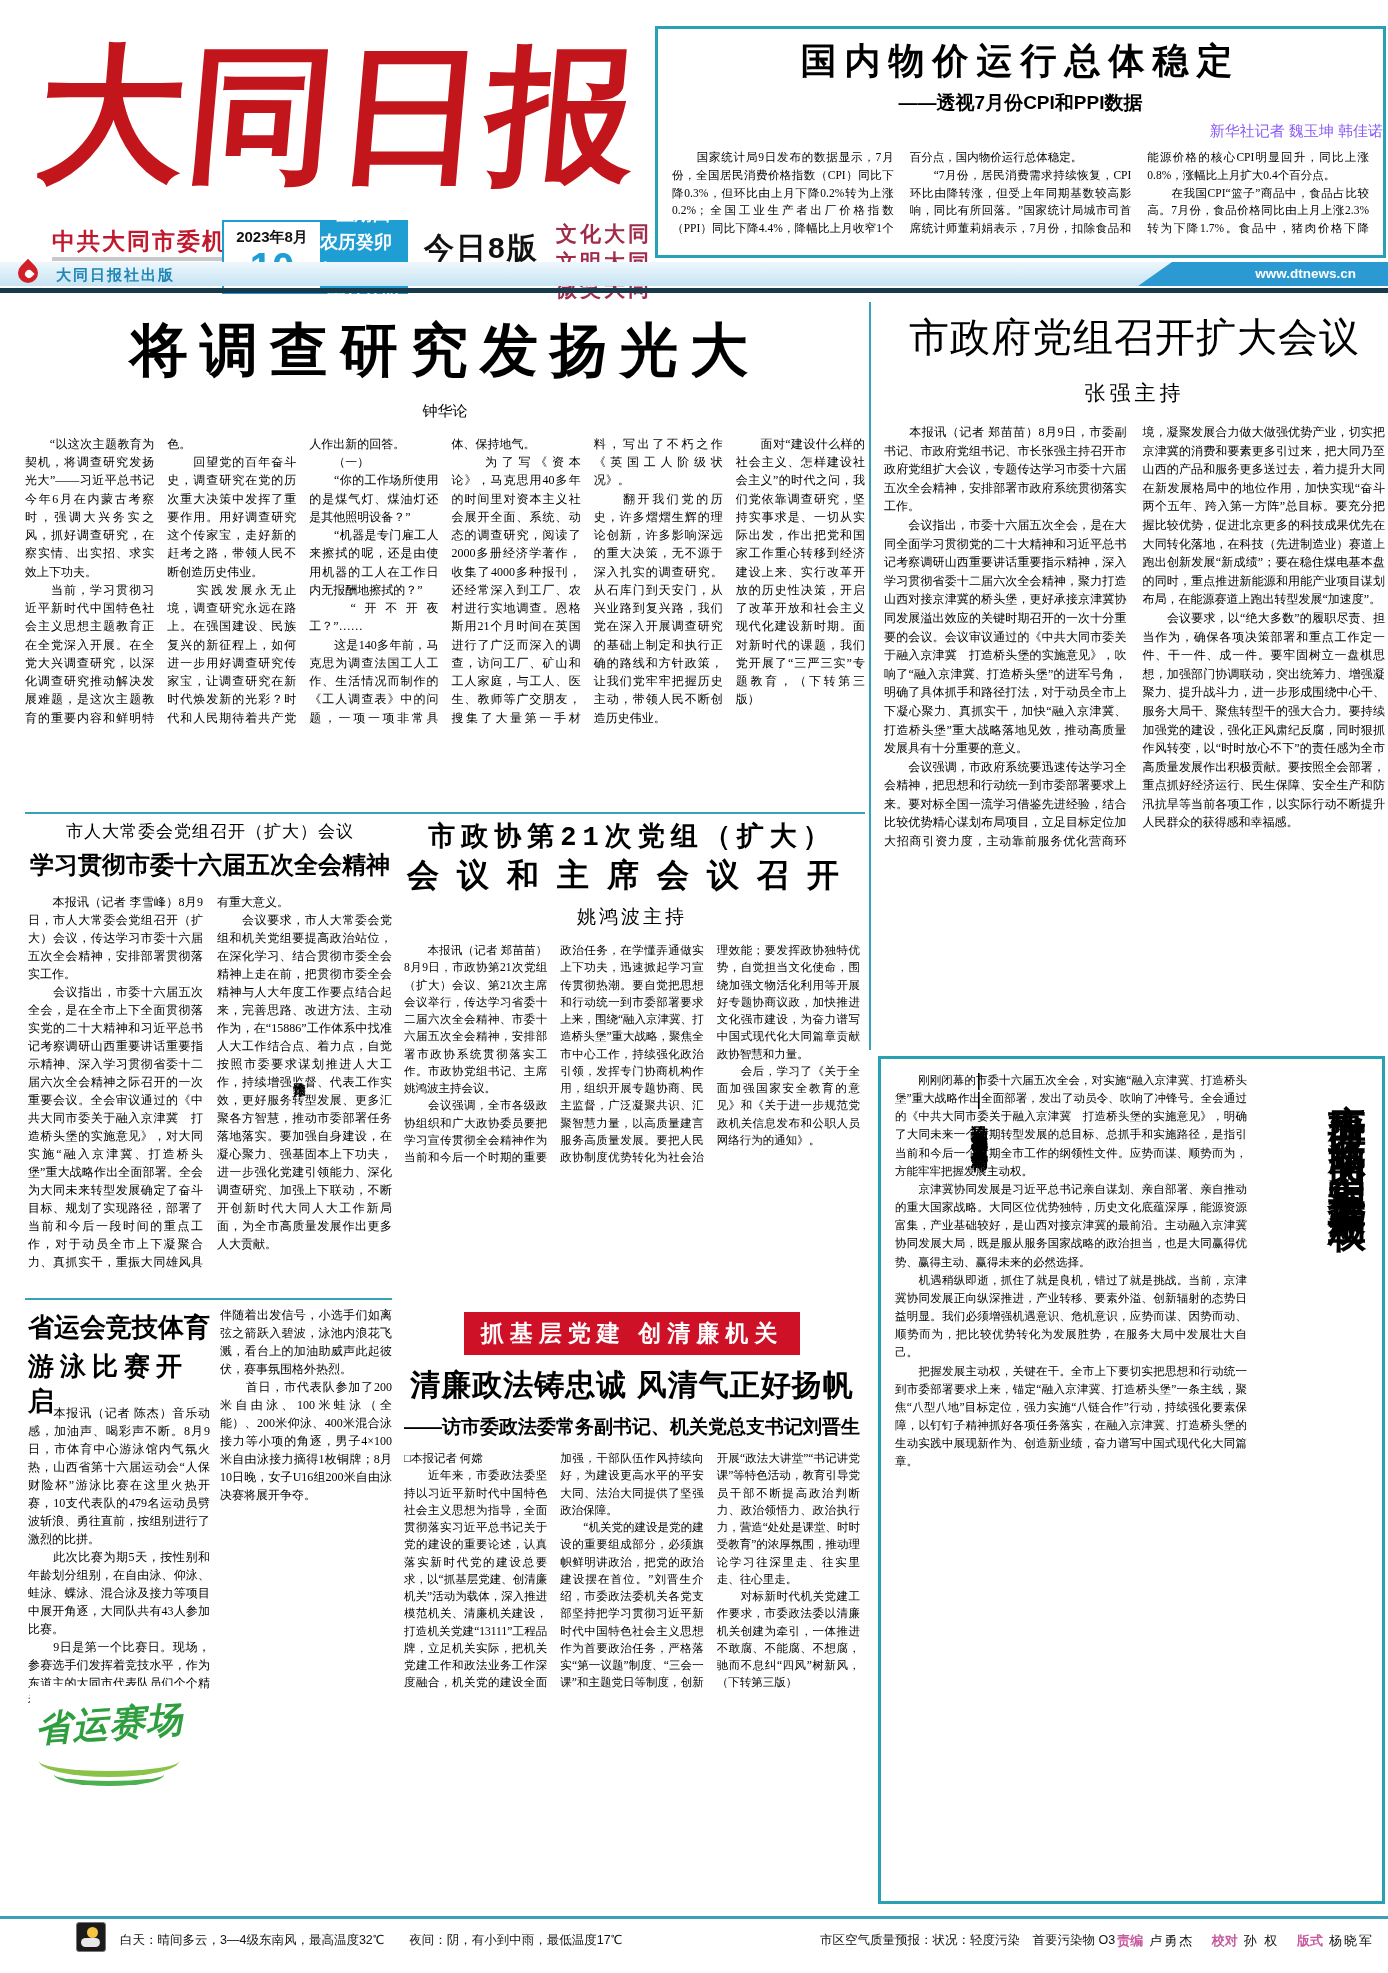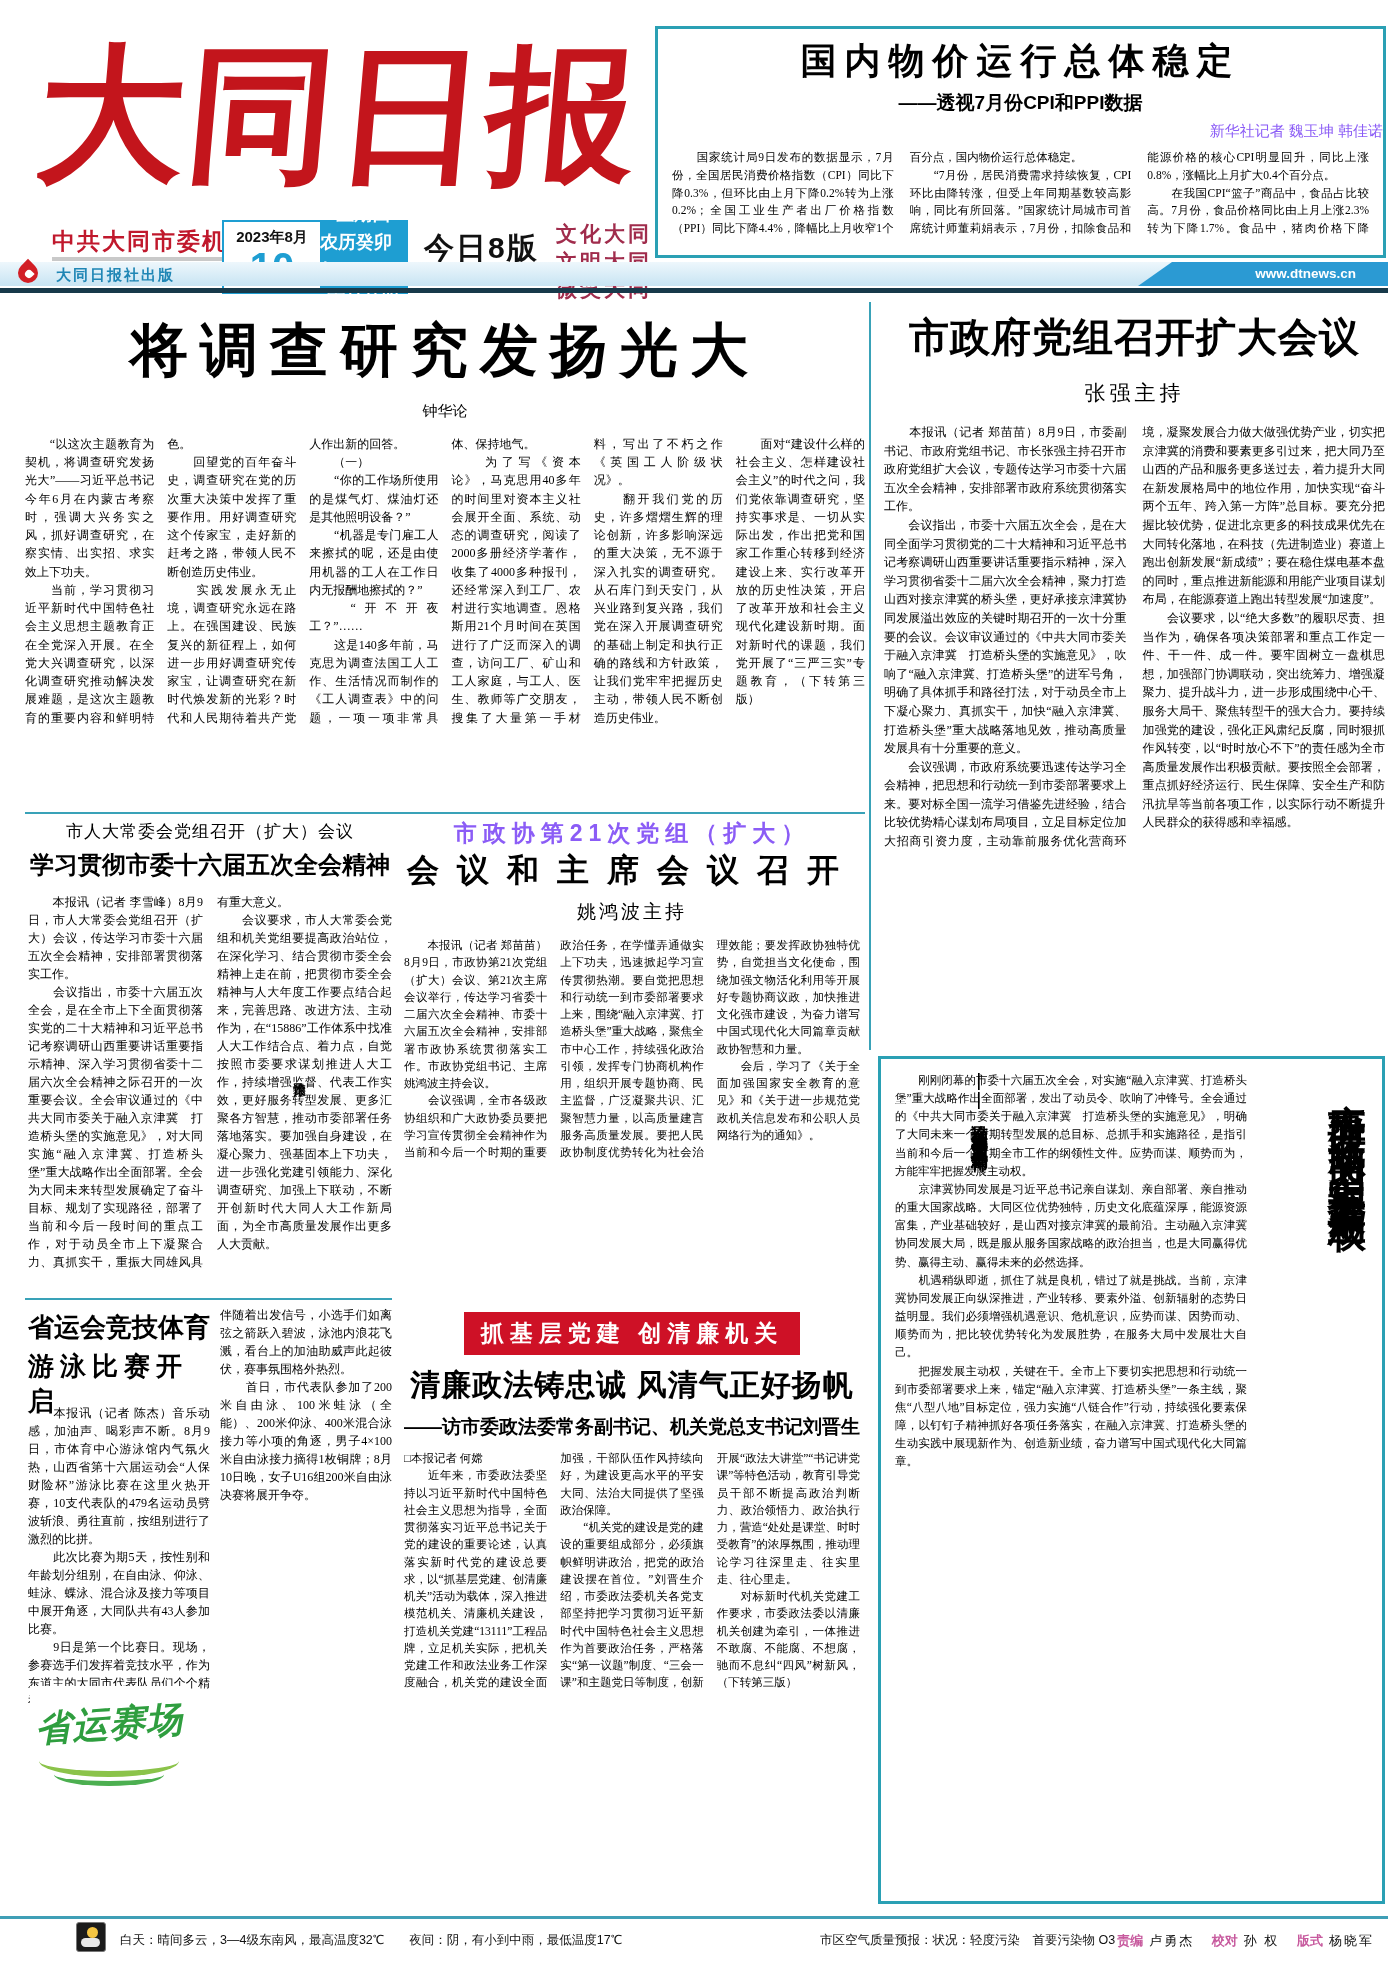--- a/index.html
+++ b/index.html
@@ -56,35 +56,35 @@
 
   
   #lead{left:25px;top:300px;width:840px;}
   #lead-title{margin-top:12px;font-size:58px;font-weight:900;color:#000;letter-spacing:12px;}
   #lead-byline{margin-top:12px;font-size:15px;color:#000;}
   #lead-body{margin-top:14px;column-count:6;column-gap:13px;height:388px;overflow:hidden;
     font-size:12px;line-height:1.52;color:#000;}
 
   
   #gov{left:884px;top:300px;width:501px;}
-  #gov-title{margin-top:10px;font-size:40px;font-weight:700;color:#000;letter-spacing:1px;}
+  #gov-title{margin-top:10px;font-size:40px;font-weight:400;color:#000;letter-spacing:1px;}
   #gov-presider{margin-top:14px;font-size:21px;color:#000;letter-spacing:4px;}
   #gov-body{margin-top:16px;column-count:2;column-gap:16px;height:622px;overflow:hidden;
     font-size:12px;line-height:1.55;color:#000;}
 
   
   #npc{left:28px;top:820px;width:364px;}
   #npc-kicker{font-size:17px;color:#000;letter-spacing:1px;}
   #npc-title{margin-top:6px;font-size:24px;font-weight:900;color:#000;}
   #npc-body{margin-top:12px;column-count:2;column-gap:14px;height:388px;overflow:hidden;
     font-size:12px;line-height:1.5;color:#000;}
 
   
   #cppcc{left:404px;top:818px;width:456px;}
-  #cppcc-t1{font-size:23px;font-weight:900;color:#8b5cf6;letter-spacing:6px;}
+  #cppcc-t1{font-size:27px;font-weight:900;color:#000000;letter-spacing:6px;font-family:Liberation Mono, monospace;}
   #cppcc-t2{font-size:32px;font-weight:900;color:#000;letter-spacing:18px;}
   #cppcc-presider{margin-top:6px;font-size:19px;color:#000;letter-spacing:3px;}
   #cppcc-body{margin-top:12px;column-count:3;column-gap:13px;height:352px;overflow:hidden;
     font-size:11.5px;line-height:1.5;color:#000;}
 
   
   #sports-t{left:28px;top:1310px;width:188px;}
   #sports-t .l1{font-size:26px;font-weight:900;color:#000;}
   #sports-t .l2{margin-top:4px;font-size:26px;font-weight:900;color:#000;letter-spacing:6px;}
   #sports-col1{left:28px;top:1404px;width:182px;height:496px;overflow:hidden;font-size:12px;line-height:1.5;color:#000;}

